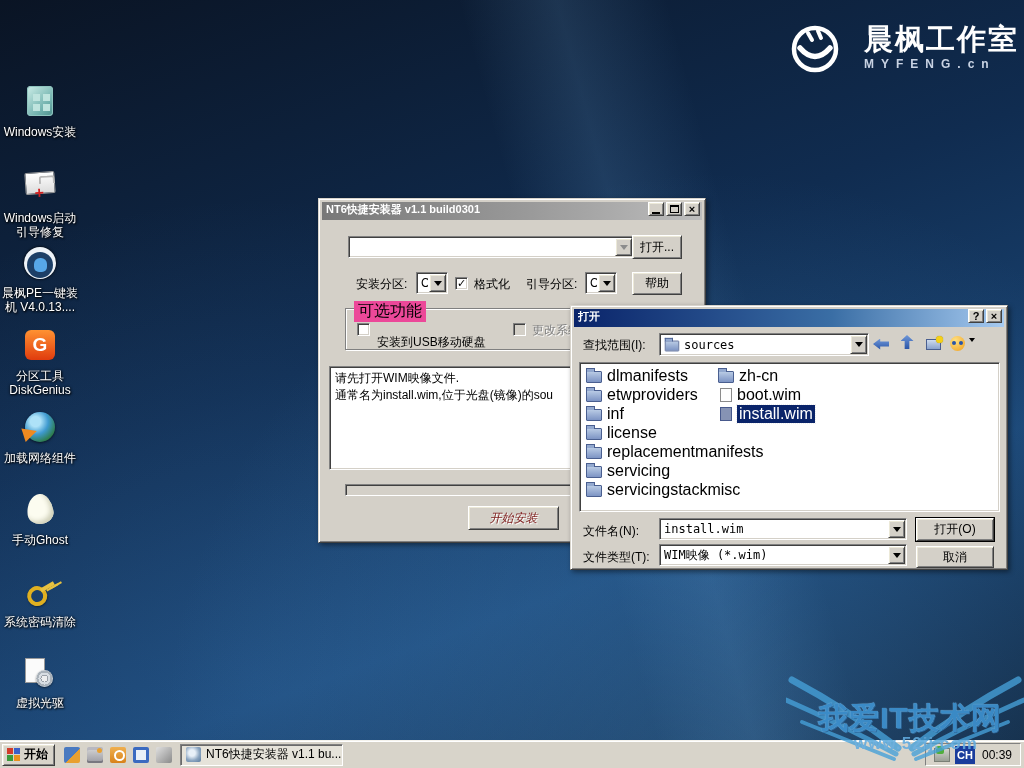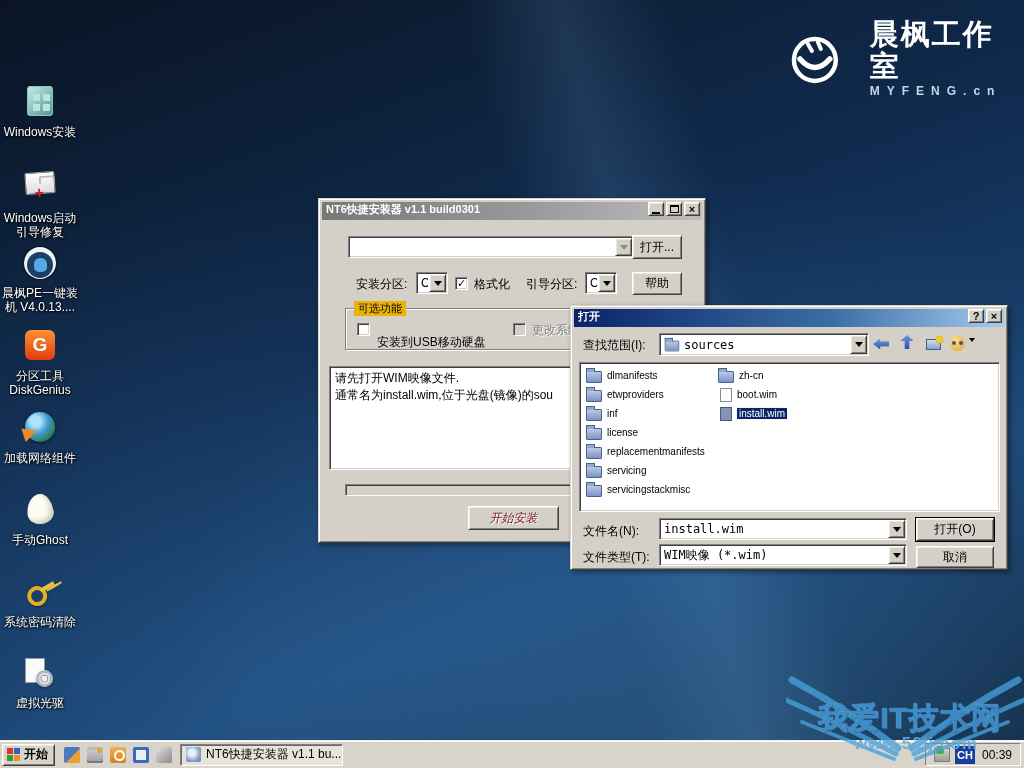--- a/index.html
+++ b/index.html
@@ -75,31 +75,31 @@
   .tri{ width:0; height:0; border-left:4px solid transparent; border-right:4px solid transparent; border-top:5px solid #000; }
   .tri.dis{ border-top-color:#8c8c8c; }
 
   .cb{ position:absolute; width:13px; height:13px; background:#fff; border:1px solid; border-color:#808080 #fff #fff #808080;
     box-shadow:inset 1px 1px 0 #404040, inset -1px -1px 0 #d4d0c8; font-size:11px; font-weight:bold; line-height:11px; text-align:center; }
   .cb.dis{ background:#d4d0c8; }
   .flabel{ position:absolute; font-size:12px; white-space:nowrap; }
   .flabel.dis{ color:#808080; text-shadow:1px 1px 0 #fff; }
 
   .groupbox{ position:absolute; border:1px solid #808080; box-shadow:1px 1px 0 #ffffff, inset 1px 1px 0 #ffffff; }
-  .groupbox .legend{ position:absolute; top:-8px; left:8px; background:#eab308; padding:0 4px; font-size:11px;text-align:center; }
+  .groupbox .legend{ position:absolute; top:-8px; left:8px; background:#ec4899; padding:0 4px; font-size:16px;text-align:center; }
 
   .mono{ font-family:"DejaVu Sans Mono","Liberation Mono",monospace; font-size:12px; }
 
   
   .fold{ position:relative; width:16px; height:12px; margin-top:2px; background:linear-gradient(#b8cae4,#7d94c4); border:1px solid #4a5f90; border-radius:1px; flex:0 0 16px; }
   .fold::before{ content:""; position:absolute; left:-1px; top:-4px; width:7px; height:3px; background:#93a9cf; border:1px solid #4a5f90; border-bottom:none; }
   .page{ position:relative; width:12px; height:14px; background:#fdfdfd; border:1px solid #8a8a8a; flex:0 0 12px; margin-left:2px; }
   .page.blue{ background:#8693b4; border-color:#47598c; }
 
-  .file-row{ display:flex; align-items:center; height:19px; gap:5px; font-size:10px; white-space:nowrap; }
+  .file-row{ display:flex; align-items:center; height:19px; gap:5px; font-size:16px; white-space:nowrap; }
   .fname.sel{ background:#0a246a; color:#fff; outline:1px dotted #eee; padding:0 2px; }
 
   
   .tbi{ position:absolute; width:20px; height:18px; display:flex; align-items:center; justify-content:center; }
   .arrL{ width:16px; height:11px; background:linear-gradient(#6f97d8,#2a55a8); clip-path:polygon(0 50%,45% 0,45% 28%,100% 28%,100% 72%,45% 72%,45% 100%); }
   .arrU{ width:13px; height:14px; background:linear-gradient(#6f97d8,#2a55a8); clip-path:polygon(50% 0,100% 42%,68% 42%,68% 100%,32% 100%,32% 42%,0 42%); }
   .nfold{ position:relative; width:15px; height:11px; background:linear-gradient(#cfdcEE,#8aa2cc); border:1px solid #4a5f90; }
   .nfold::after{ content:""; position:absolute; right:-3px; top:-4px; width:7px; height:7px; background:#f4d018; border-radius:50%; box-shadow:0 0 1px #a08000; }
   .views{ position:relative; width:15px; height:15px; border-radius:50%; background:radial-gradient(circle at 35% 30%,#ffe080,#f0a020); }
   .views::after{ content:""; position:absolute; left:2px; top:5px; width:4px; height:4px; border-radius:50%; background:#2a55a8; box-shadow:7px 0 0 #2a55a8; }
@@ -125,21 +125,21 @@
     background:#e6e3da; border:1px solid; border-color:#808080 #fff #fff #808080; box-shadow:inset 1px 1px 0 #6a6a6a; font-size:12px; white-space:nowrap; overflow:hidden; }
   .taskico{ width:15px; height:15px; flex:0 0 15px; border-radius:2px; background:radial-gradient(circle at 40% 40%, #e8f0f8 25%, #8aa4c0 60%, #5a7a9c); }
   .tray{ margin-left:auto; margin-right:3px; height:23px; display:flex; align-items:center; gap:5px; padding:0 6px 0 8px;
     border:1px solid; border-color:#808080 #fff #fff #808080; }
   .trayico{ width:16px; height:14px; background:linear-gradient(#d0d4cc,#9aa096); border:1px solid #7a7f76; position:relative; }
   .trayico::after{ content:""; position:absolute; left:1px; top:-3px; width:8px; height:8px; border-radius:2px; background:#4fae3c; }
   .ch{ width:20px; height:18px; background:#1a3c9c; color:#fff; font-weight:bold; font-size:11px; display:flex; align-items:center; justify-content:center; }
   .clock{ font-size:12px; padding:0 2px; }
 
   
-  .brand{ position:absolute; left:786px; top:18px; display:flex; align-items:center; gap:26px; z-index:5; }
+  .brand{ position:absolute; left:786px; top:18px; display:flex; align-items:center; gap:20px; z-index:5; }
   .brand-txt .t1{ color:#fff; font-size:29px; font-weight:bold; letter-spacing:2px; line-height:32px; }
   .brand-txt .t2{ color:#c9d3e3; font-size:12px; font-weight:bold; letter-spacing:7px; margin-top:2px; }
   .watermark{ position:absolute; left:786px; top:672px; width:238px; height:96px; z-index:60; pointer-events:none; opacity:.88; }
   .wm1{ position:absolute; left:32px; top:26px; font-size:30px; font-weight:bold; color:#3f95d4; letter-spacing:1px;
     text-shadow:0 0 1px #9fd0f0, 1px 1px 0 #2a6fa8; white-space:nowrap; }
   .wm2{ position:absolute; left:68px; top:62px; font-size:17px; font-weight:bold; color:#61abdf; letter-spacing:1px; }
 
   .ft12{ font-size:12px; }
 </style>
 </head>

